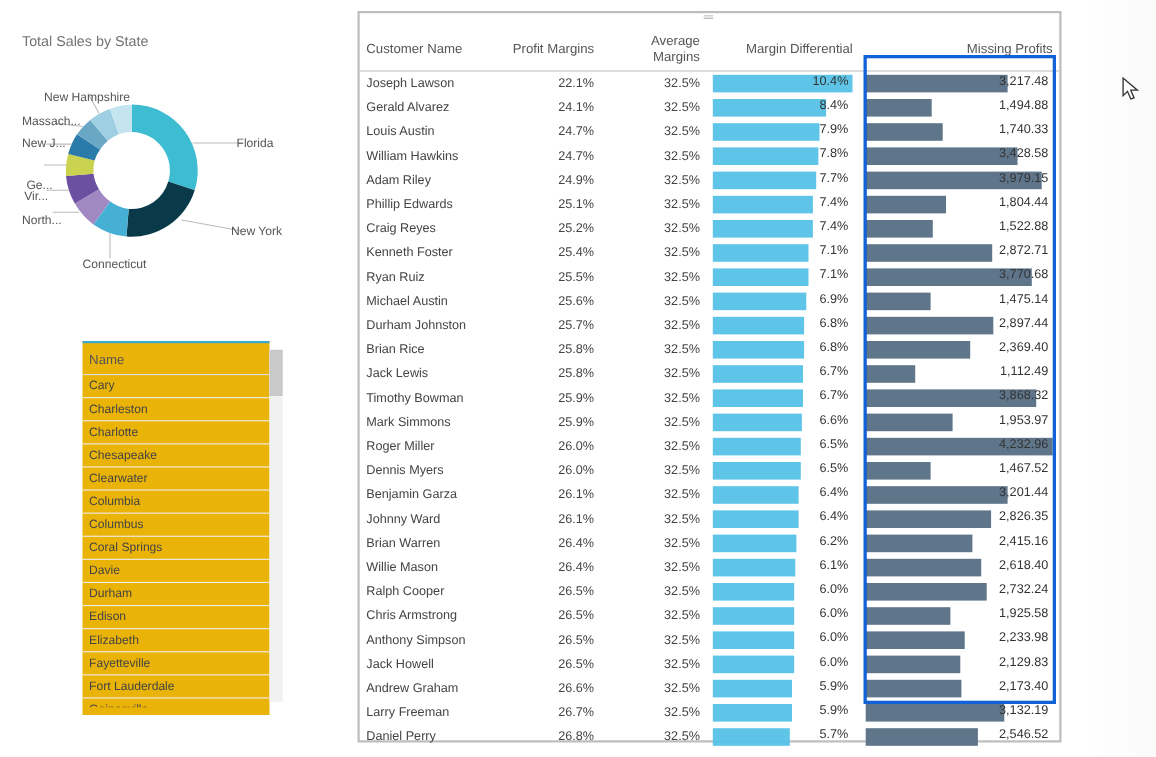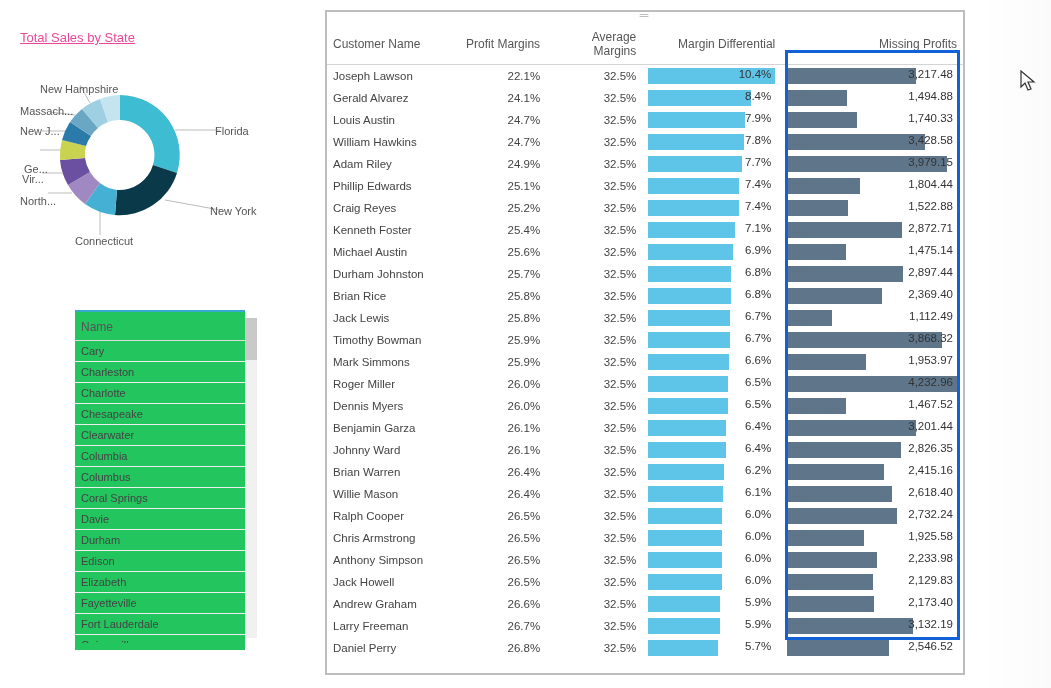--- a/index.html
+++ b/index.html
@@ -1,27 +1,27 @@
 <!DOCTYPE html>
 <html><head>
 <meta charset="utf-8">
 <style>
   * { box-sizing: border-box; }
   html, body { margin:0; padding:0; font-family: "Segoe UI", Arial, sans-serif; background:#fff; color:#333; }
   .canvas { position:relative; width:1051px; height:688px; }
 
   
   .chart-box { position:absolute; left:20px; top:30px; width:280px; height:260px; }
-  .chart-title { font-size:13px; color:#ec4899; margin-bottom:10px;text-decoration:underline; }
+  .chart-title { font-size:13px; color:#737373; margin-bottom:10px; }
   .donut-wrap { position:relative; width:250px; height:200px; }
   .donut-wrap svg { display:block; }
   .donut-label { position:absolute; font-size:11px; color:#555; white-space:nowrap; }
 
   
-  .slicer { position:absolute; left:75px; top:310px; width:170px; height:340px; border-top:2px solid #3aa9cf; background:#22c55e;}
+  .slicer { position:absolute; left:75px; top:310px; width:170px; height:340px; border-top:2px solid #3aa9cf; background:#eab308;}
   .slicer-head { font-size:12px; color:#555; padding:8px 6px 6px 6px; border-bottom:1px solid #ddd; }
   .slicer-body { height:302px; overflow:hidden; }
   .slicer-item { font-size:11px; color:#444; padding:4px 6px; border-bottom:1px solid #eee; cursor:pointer; }
   .slicer-scroll { position:absolute; right:-12px; top:6px; width:12px; height:320px; background:#f1f1f1; }
   .slicer-thumb { position:absolute; width:12px; height:42px; background:#c9c9c9; left:0; top:0; }
 
   
   .table-box { position:absolute; left:325px; top:10px; width:640px; height:665px; border:2px solid #bdbdbd; background:#fff; }
   .drag-handle { position:absolute; left:50%; top:-1px; transform:translateX(-50%); width:34px; height:8px; display:flex; align-items:center; justify-content:center; color:#aaa; font-size:12px; letter-spacing:2px; }
   .tbl { width:100%; border-collapse:collapse; table-layout:fixed; }
@@ -262,20 +262,37 @@
               </div>
             </td>
             <td class="num">
               <div class="mp-wrap">
                 <div class="mp-bar" style="width: 67.8653%;"></div>
                 <div class="mp-lbl">2,872.71</div>
               </div>
             </td>
           </tr>
           <tr>
+            <td>Ryan Ruiz</td>
+            <td class="num">25.5%</td>
+            <td class="num">32.5%</td>
+            <td class="num">
+              <div class="bar-cell">
+                <div class="bar-bg" style="width: 68.2692%;"></div>
+                <div class="bar-lbl">7.1%</div>
+              </div>
+            </td>
+            <td class="num">
+              <div class="mp-wrap">
+                <div class="mp-bar" style="width: 89.079%;"></div>
+                <div class="mp-lbl">3,770.68</div>
+              </div>
+            </td>
+          </tr>
+          <tr>
             <td>Michael Austin</td>
             <td class="num">25.6%</td>
             <td class="num">32.5%</td>
             <td class="num">
               <div class="bar-cell">
                 <div class="bar-bg" style="width: 66.3462%;"></div>
                 <div class="bar-lbl">6.9%</div>
               </div>
             </td>
             <td class="num">

